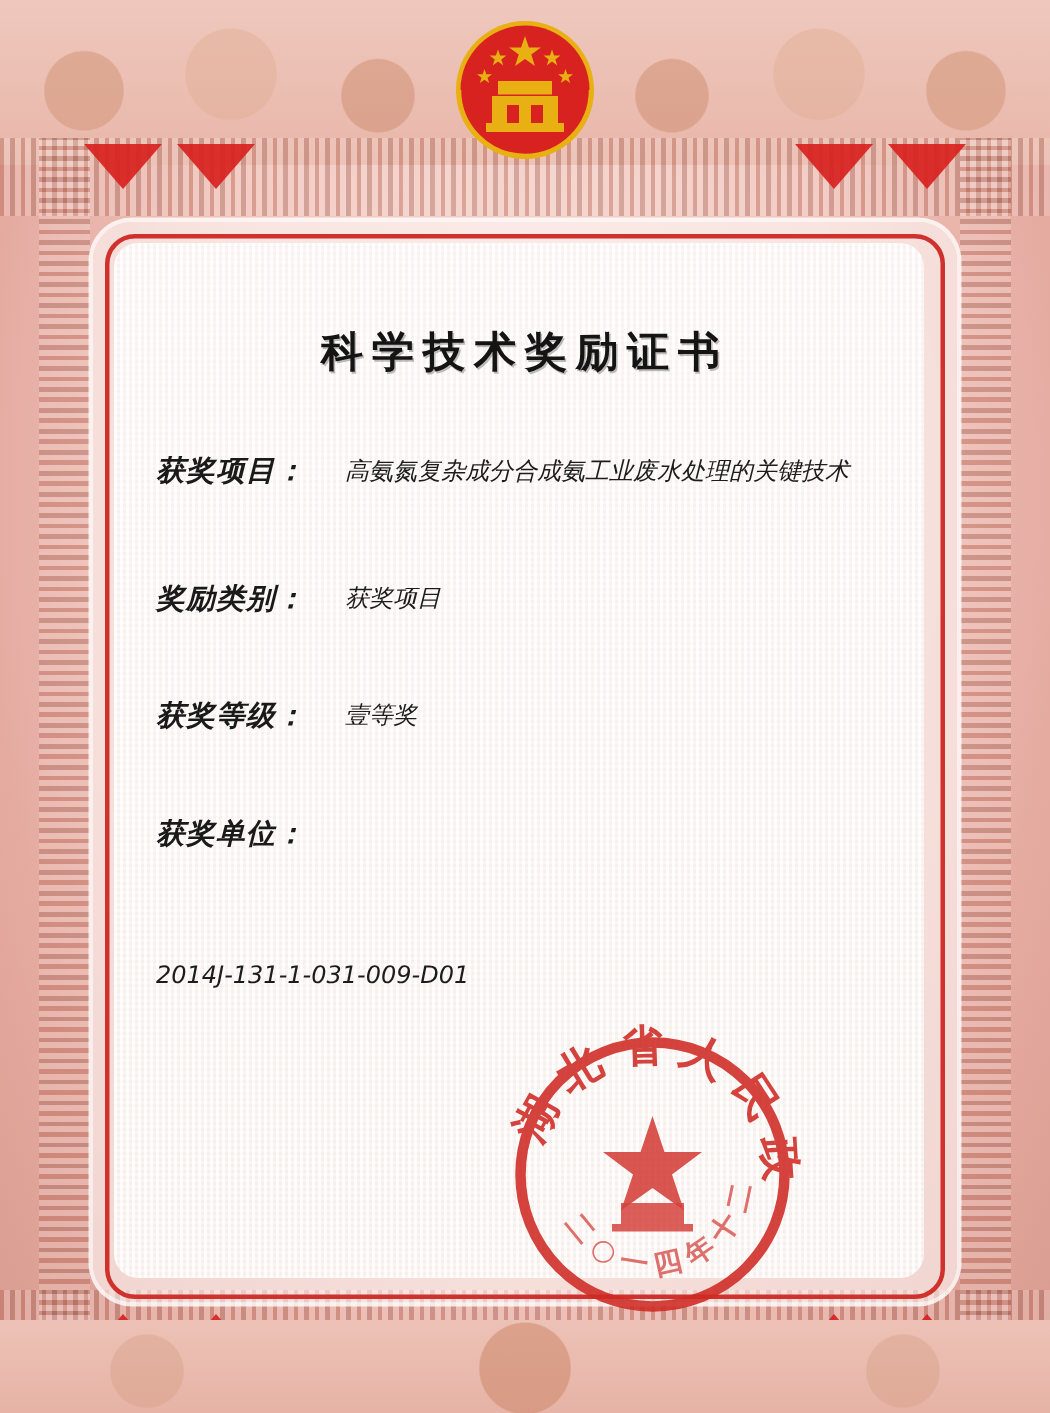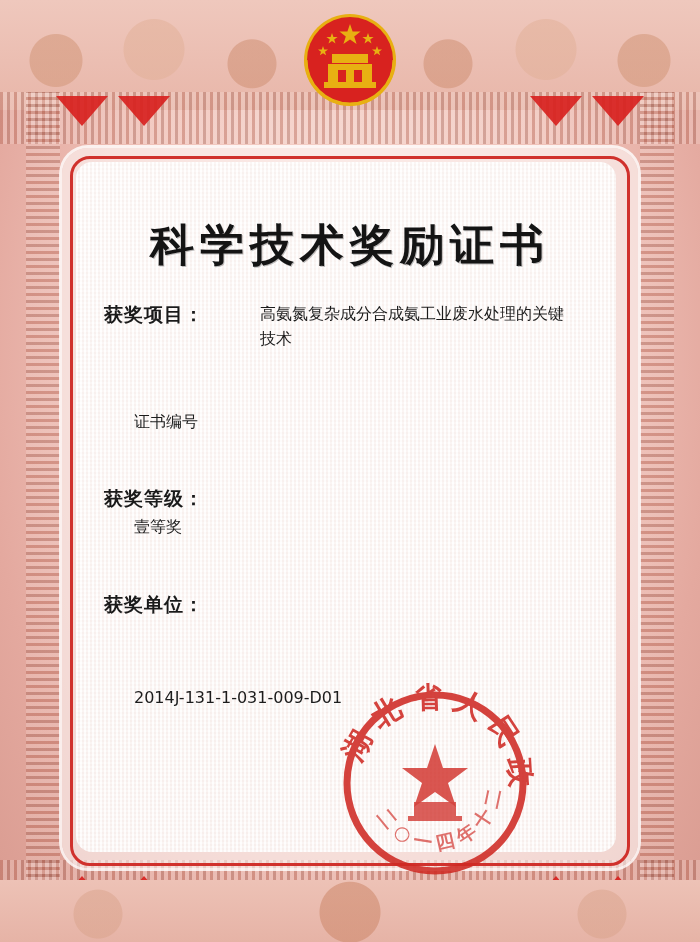--- a/index.html
+++ b/index.html
@@ -151,32 +151,33 @@
   }
 
   
   .title {
     position: absolute;
     left: 0; right: 0;
     top: 216px;
     text-align: center;
     font-family: "DejaVu Serif", "Liberation Serif", serif;
     font-weight: 700;
-    font-size: 44px;
+    font-size: 28px;
     letter-spacing: 6px;
     color: #141414;
     text-shadow: 1px 1px 0 rgba(0,0,0,0.25);
   }
 
   
   .fields {
     position: absolute;
     left: 104px;
     top: 300px;
     width: 470px;
+    font-style: italic;
   }
   .row {
     display: flex;
     align-items: flex-start;
     margin-bottom: 44px;
   }
   .row .label {
     flex: 0 0 auto;
     width: 126px;
     font-family: "DejaVu Sans", "Liberation Sans", sans-serif;
@@ -187,25 +188,24 @@
     line-height: 1.5;
   }
   .row .value {
     flex: 1 1 auto;
     font-family: "DejaVu Sans", "Liberation Sans", sans-serif;
     font-weight: 400;
     font-size: 16px;
     color: #1c1c1c;
     line-height: 1.55;
     padding-top: 2px;
-    margin-left: 30px;
   }
   .row.project { margin-bottom: 56px; }
   .row.category { margin-bottom: 50px; }
-  .row.grade { margin-bottom: 50px; flex-direction: column; }
+  .row.grade { margin-bottom: 50px; }
   .row.unit { margin-bottom: 66px; gap: 24px; }
 
   
   .seal {
     position: absolute;
     left: 330px;
     top: 678px;
     width: 210px;
     height: 210px;
     opacity: 0.88;
@@ -274,21 +274,22 @@
   <div class="title">科学技术奖励证书</div>
 
   <div class="fields">
 
     <div class="row project">
       <div class="label">获奖项目：</div>
       <div class="value">高氨氮复杂成分合成氨工业废水处理的关键技术</div>
     </div>
 
     <div class="row category">
-      <div class="value">证书编号</div>
+      <div class="label">奖励类别：</div>
+      <div class="value">获奖项目</div>
     </div>
 
     <div class="row grade">
       <div class="label">获奖等级：</div>
       <div class="value">壹等奖</div>
     </div>
 
     <div class="row unit">
       <div class="label">获奖单位：</div>
     </div>

